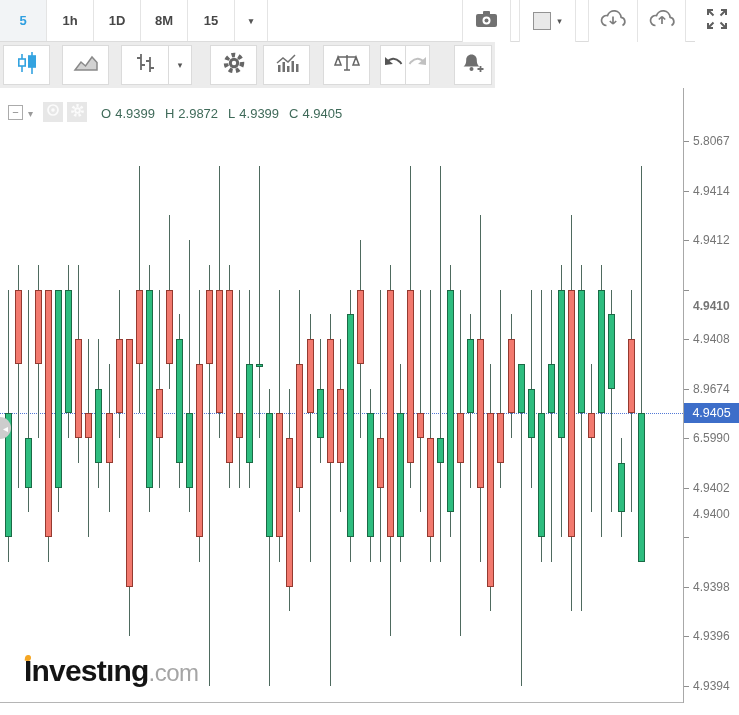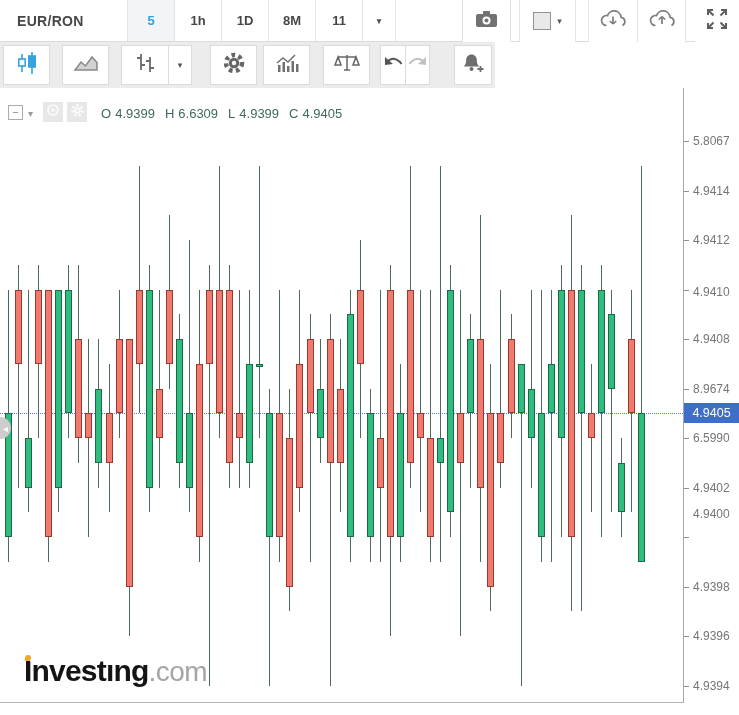--- a/index.html
+++ b/index.html
@@ -51,43 +51,40 @@
 .ohlc{display:flex;font-size:13px;color:#3f6a59;margin-left:14px;margin-top:2px}
 .ohlc .pair{margin-right:10px;display:flex}
 .ohlc .lbl{margin-right:4px}
 
 .scrollleft{position:absolute;left:-11px;top:329px;width:22px;height:22px;border-radius:50%;background:#cdcdcd;color:#fff;display:flex;align-items:center;justify-content:flex-end;padding-right:3px;font-size:10px;cursor:pointer;z-index:4}
 
 .logo{position:absolute;left:24px;top:566px;z-index:5;cursor:pointer;white-space:nowrap}
 .logo-main{font-size:30px;font-weight:bold;color:#141414;letter-spacing:-.8px}
 .iwrap{position:relative}
 .logo-dot{position:absolute;left:1px;top:1px;width:6px;height:6px;border-radius:50% 50% 50% 0;transform:rotate(8deg)}
-.logo-tld{font-size:28px;color:#a5a5a5;letter-spacing:-.5px}
+.logo-tld{font-size:24px;color:#a5a5a5;letter-spacing:-.5px}
 </style>
 </head>
 <body>
 
 <div class="topbar">
-  <div class="cell sym">
-      <span>EUR/RON</span>
-    </div>
   <div class="cell tf active">
       <span style="color: rgb(47, 159, 224);">5</span>
     </div>
   <div class="cell tf">
       <span>1h</span>
     </div>
   <div class="cell tf">
       <span>1D</span>
     </div>
   <div class="cell tf">
       <span>8M</span>
     </div>
   <div class="cell tf">
-      <span>11</span>
+      <span>15</span>
     </div>
   <div class="cell tf-caret">
       <span>▾</span>
     </div>
 
   <div class="top-right">
     <div class="tbtn bt-camera">
       <span><svg width="24" height="20" viewBox="0 0 24 20">
             <rect x="1" y="5" width="21" height="13" rx="2" fill="#717171"></rect>
             <rect x="8" y="2" width="7" height="5" rx="1" fill="#717171"></rect>
@@ -333,21 +330,21 @@
 
   <div class="axis">
     <div class="badge" style="top: 315.25px; background: rgb(61, 110, 201);">4.9405</div>
   <div class="tickdash" style="top: 53px;"></div>
       <div class="ticklabel" style="top: 53px;">5.8067</div>
       <div class="tickdash" style="top: 102.5px;"></div>
       <div class="ticklabel" style="top: 102.5px;">4.9414</div>
       <div class="tickdash" style="top: 152px;"></div>
       <div class="ticklabel" style="top: 152px;">4.9412</div>
       <div class="tickdash" style="top: 201.5px;"></div>
-      <div class="ticklabel" style="top: 204px;">4.9410</div>
+      <div class="ticklabel" style="top: 218px; font-weight: bold;">4.9410</div>
       <div class="tickdash" style="top: 251px;"></div>
       <div class="ticklabel" style="top: 251px;">4.9408</div>
       <div class="tickdash" style="top: 300.5px;"></div>
       <div class="ticklabel" style="top: 300.5px;">8.9674</div>
       <div class="tickdash" style="top: 350px;"></div>
       <div class="ticklabel" style="top: 350px;">6.5990</div>
       <div class="tickdash" style="top: 399.5px;"></div>
       <div class="ticklabel" style="top: 399.5px;">4.9402</div>
       <div class="tickdash" style="top: 449px;"></div>
       <div class="ticklabel" style="top: 426px;">4.9400</div>
@@ -375,21 +372,21 @@
             <circle cx="12" cy="12" r="2.2" fill="#e7e7e7"></circle>
           </svg></span>
     </div>
     <div class="ohlc" style="color: rgb(63, 106, 89);">
       <span class="pair">
           <span class="lbl">O</span>
           <span>4.9399</span>
         </span>
       <span class="pair">
           <span class="lbl">H</span>
-          <span>6.6309</span>
+          <span>2.9872</span>
         </span>
       <span class="pair">
           <span class="lbl">L</span>
           <span>4.9399</span>
         </span>
       <span class="pair">
           <span class="lbl">C</span>
           <span>4.9405</span>
         </span>
     </div>

